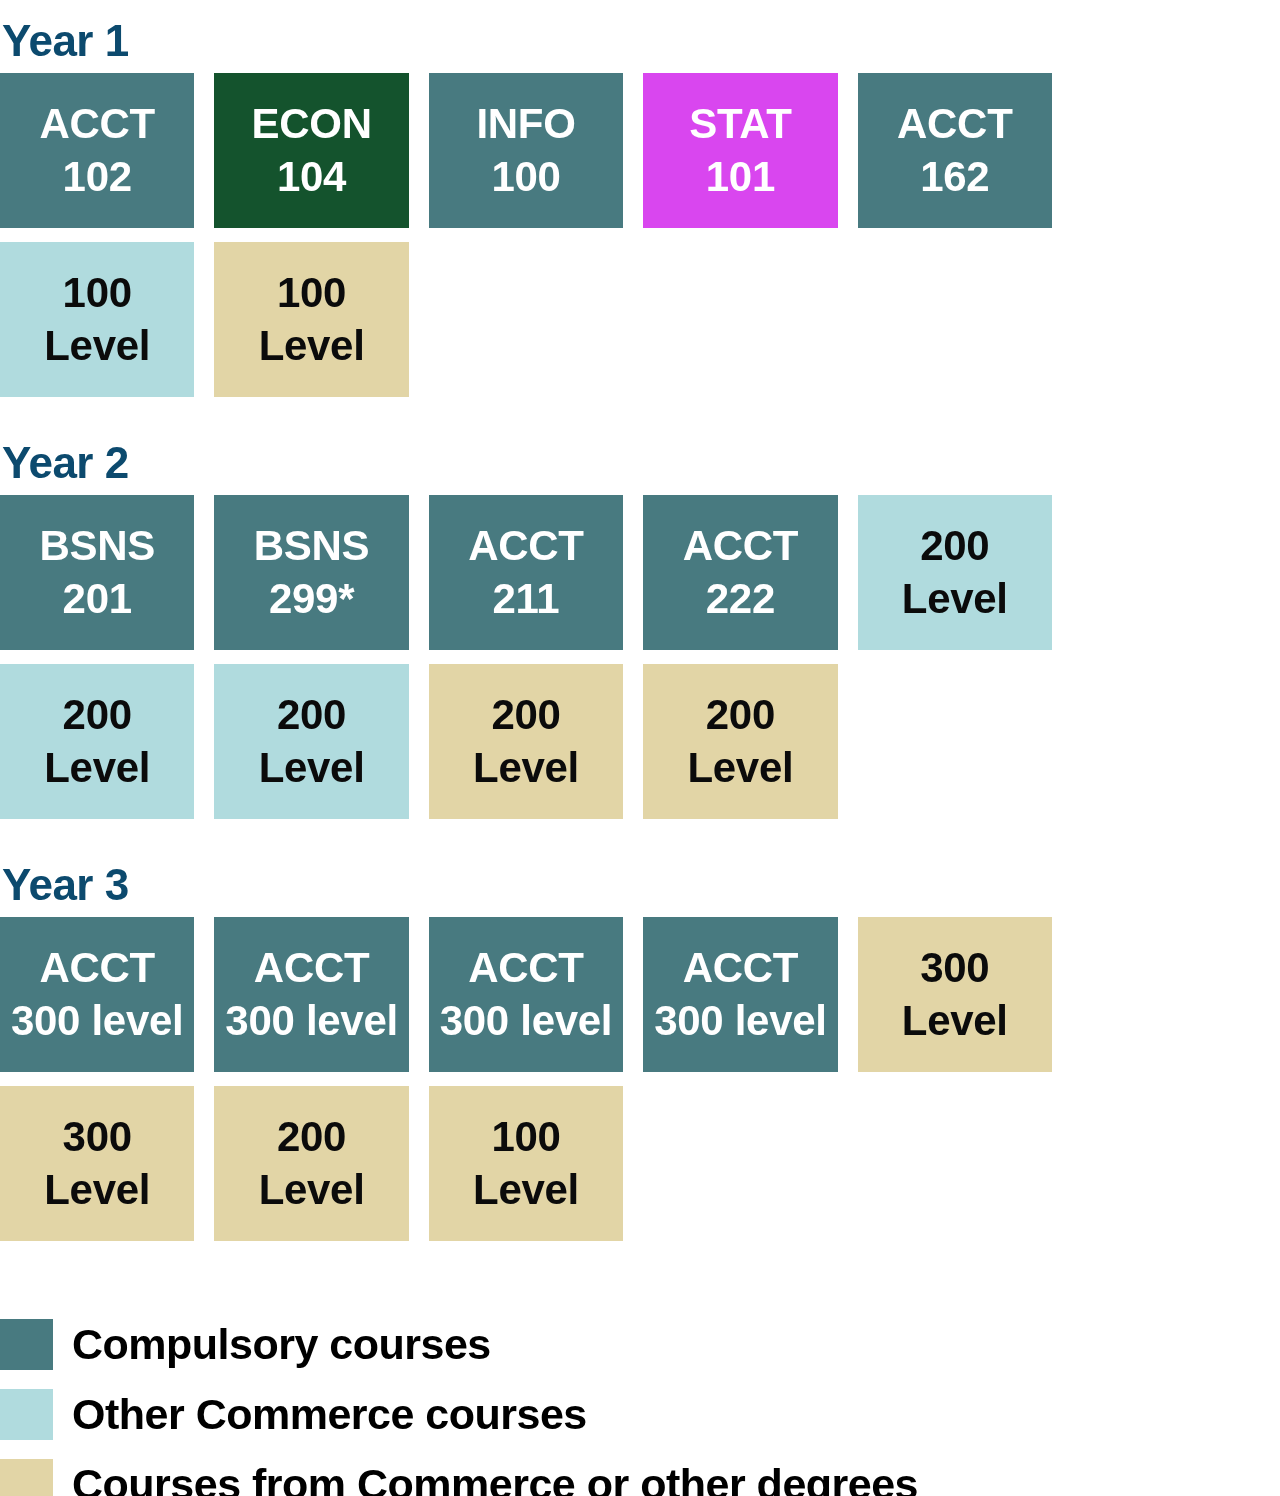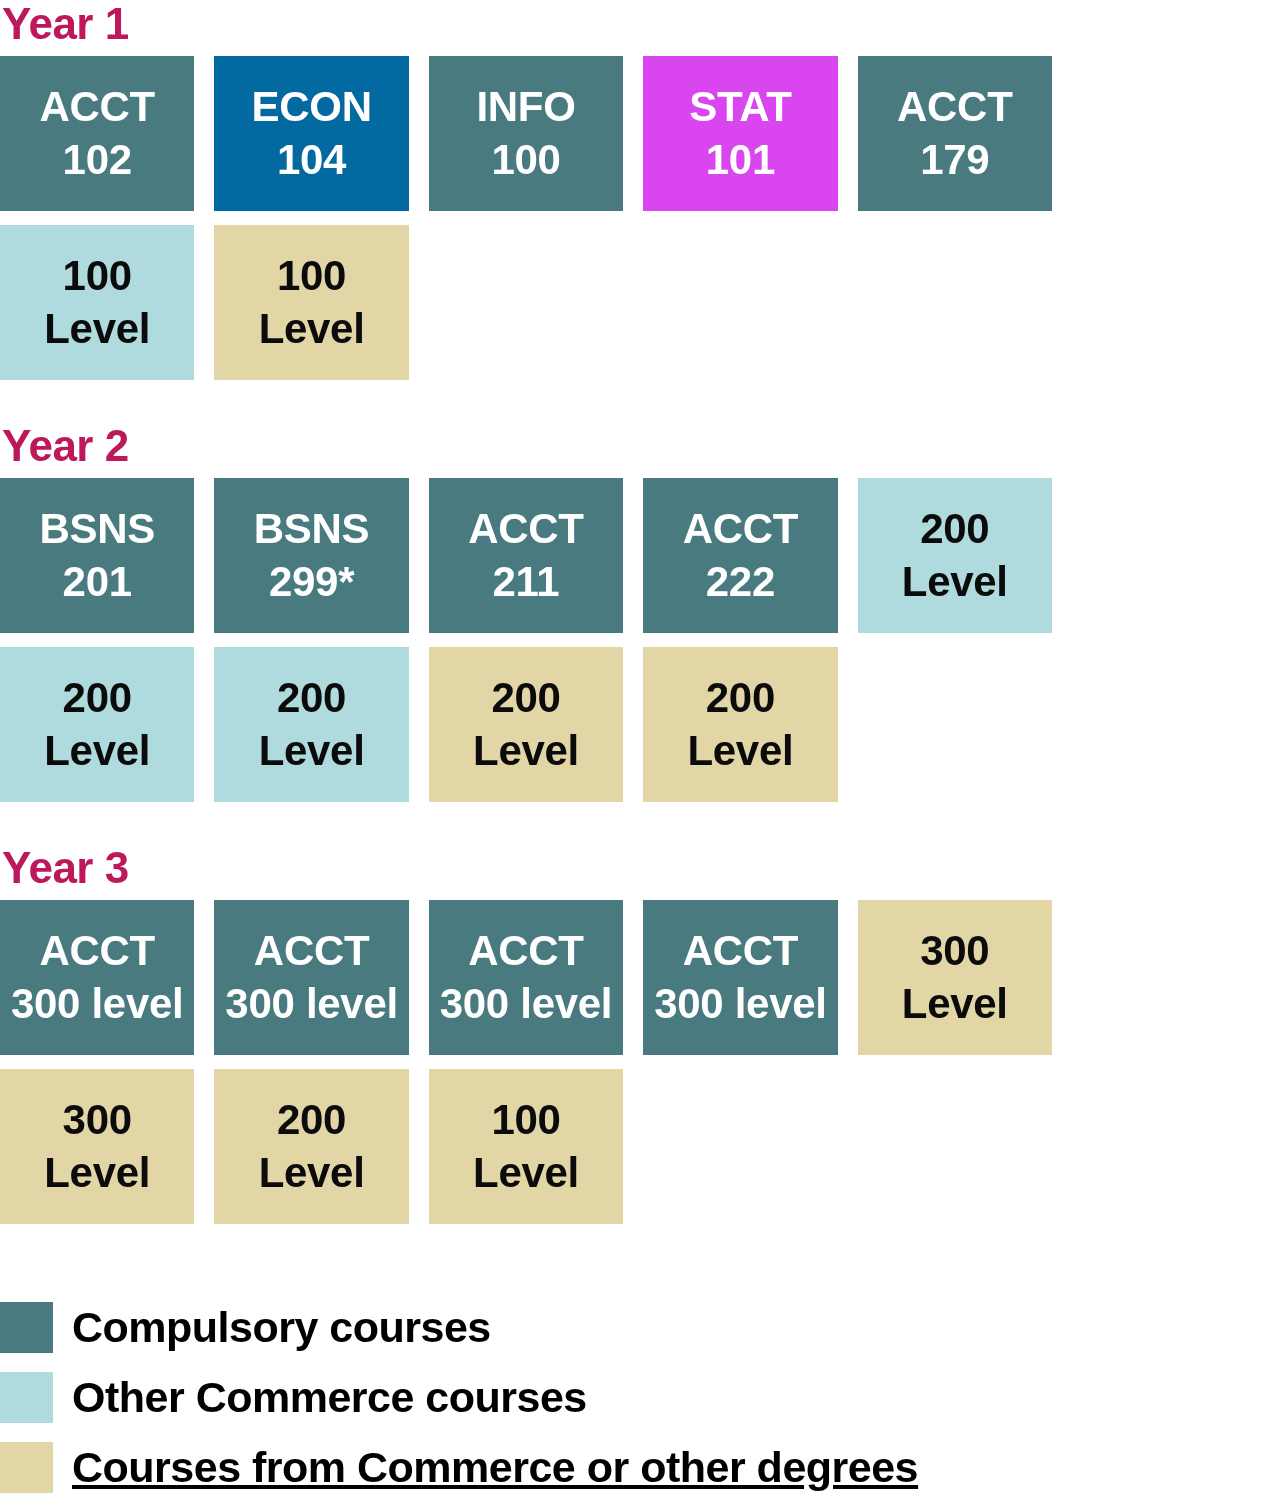--- a/index.html
+++ b/index.html
@@ -9,22 +9,22 @@
     width: 1280px;
     height: 1496px;
     overflow: hidden;
     font-family: "Liberation Sans", sans-serif;
   }
   #app { width: 1280px; }
   .year-heading {
     font-size: 44px;
     line-height: 48px;
     font-weight: 700;
-    color: #be185d;
-    margin: 0 0 8px 2px;
+    color: #0c4a6e;
+    margin: 17px 0 8px 2px;
     letter-spacing: -0.5px;
   }
   .year-section { margin: 0; }
   .year-section + .year-section .year-heading { margin-top: 42px; }
   .course-grid {
     display: grid;
     grid-template-columns: repeat(5, 1fr);
     column-gap: 20px;
     row-gap: 14px;
     width: 1052px;
@@ -69,35 +69,35 @@
 <body>
 
 <main id="app">
     <section class="year-section">
       <h2 class="year-heading">Year 1</h2>
       <div class="course-grid">
         <div class="course-box" style="background: rgb(72, 122, 128); color: rgb(255, 255, 255);">
           <div class="box-line">ACCT</div>
           <div class="box-line">102</div>
         </div>
-        <div class="course-box" style="background: #0369a1; color: rgb(255, 255, 255);">
+        <div class="course-box" style="background: #14532d; color: rgb(255, 255, 255);">
           <div class="box-line">ECON</div>
           <div class="box-line">104</div>
         </div>
         <div class="course-box" style="background: rgb(72, 122, 128); color: rgb(255, 255, 255);">
           <div class="box-line">INFO</div>
           <div class="box-line">100</div>
         </div>
         <div class="course-box" style="background: #d946ef; color: rgb(255, 255, 255);">
           <div class="box-line">STAT</div>
           <div class="box-line">101</div>
         </div>
         <div class="course-box" style="background: rgb(72, 122, 128); color: rgb(255, 255, 255);">
           <div class="box-line">ACCT</div>
-          <div class="box-line">179</div>
+          <div class="box-line">162</div>
         </div>
         <div class="course-box" style="background: rgb(176, 219, 222); color: rgb(11, 11, 11);">
           <div class="box-line">100</div>
           <div class="box-line">Level</div>
         </div>
         <div class="course-box" style="background: rgb(226, 213, 166); color: rgb(11, 11, 11);">
           <div class="box-line">100</div>
           <div class="box-line">Level</div>
         </div>
       </div>

